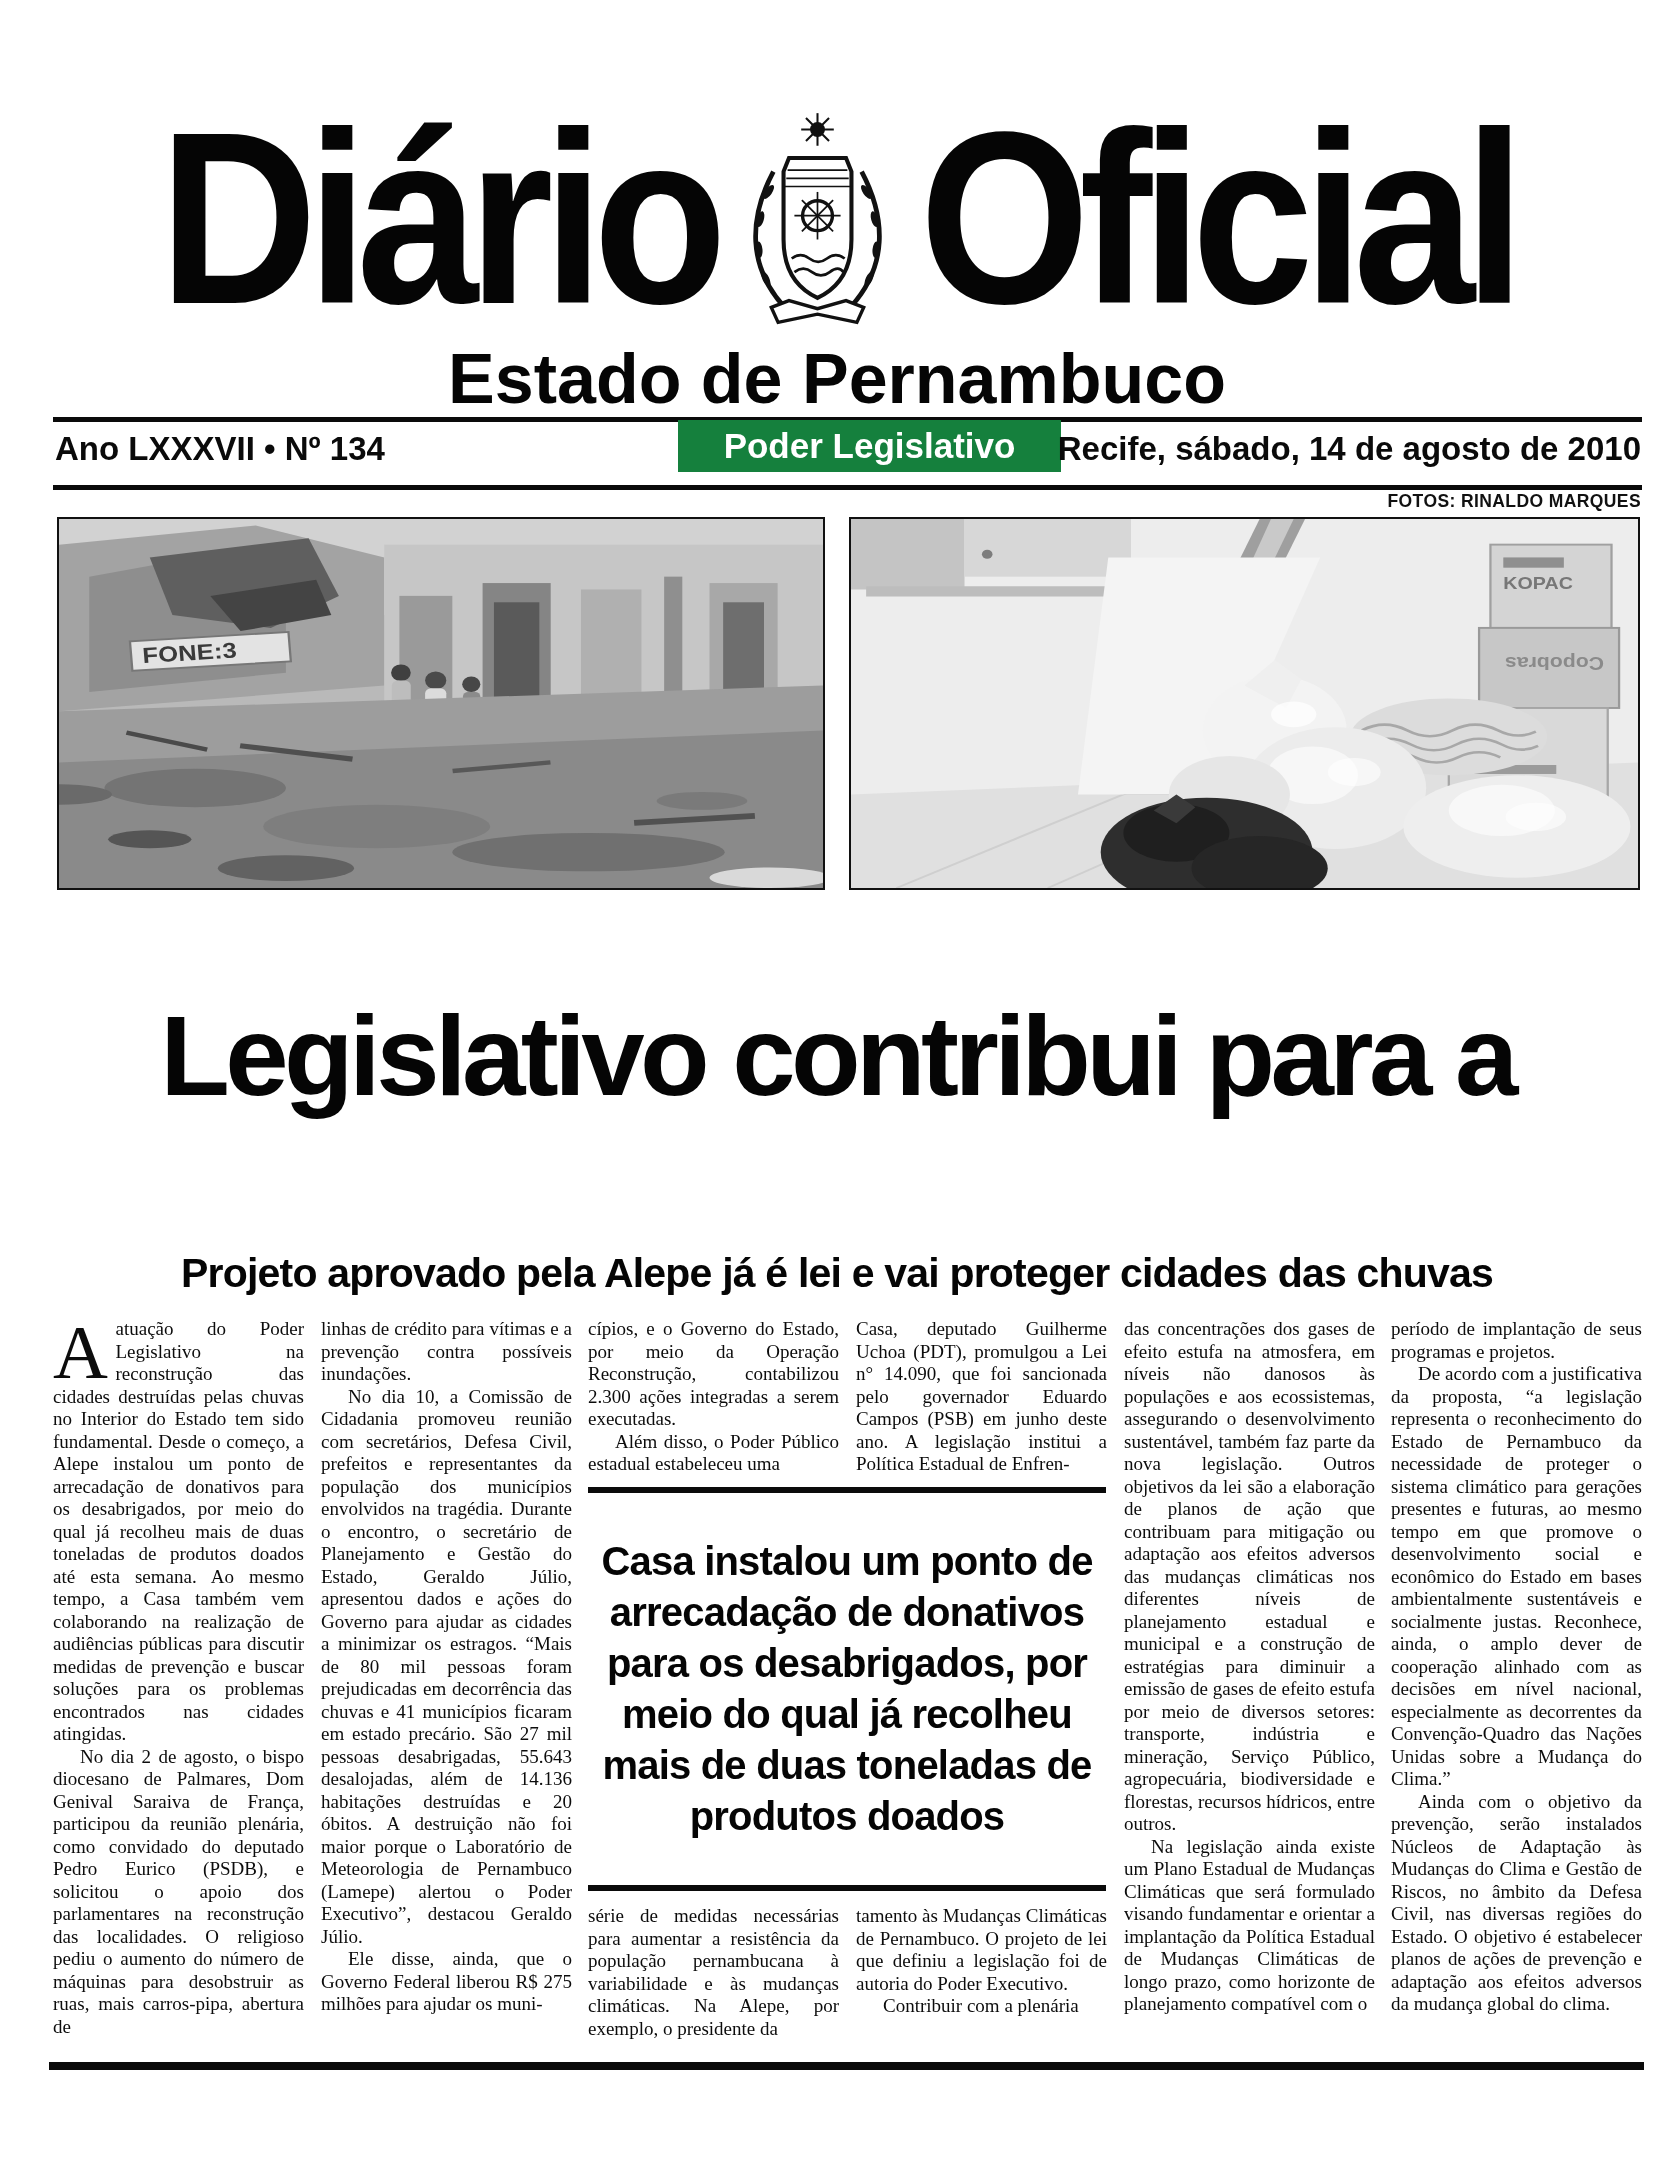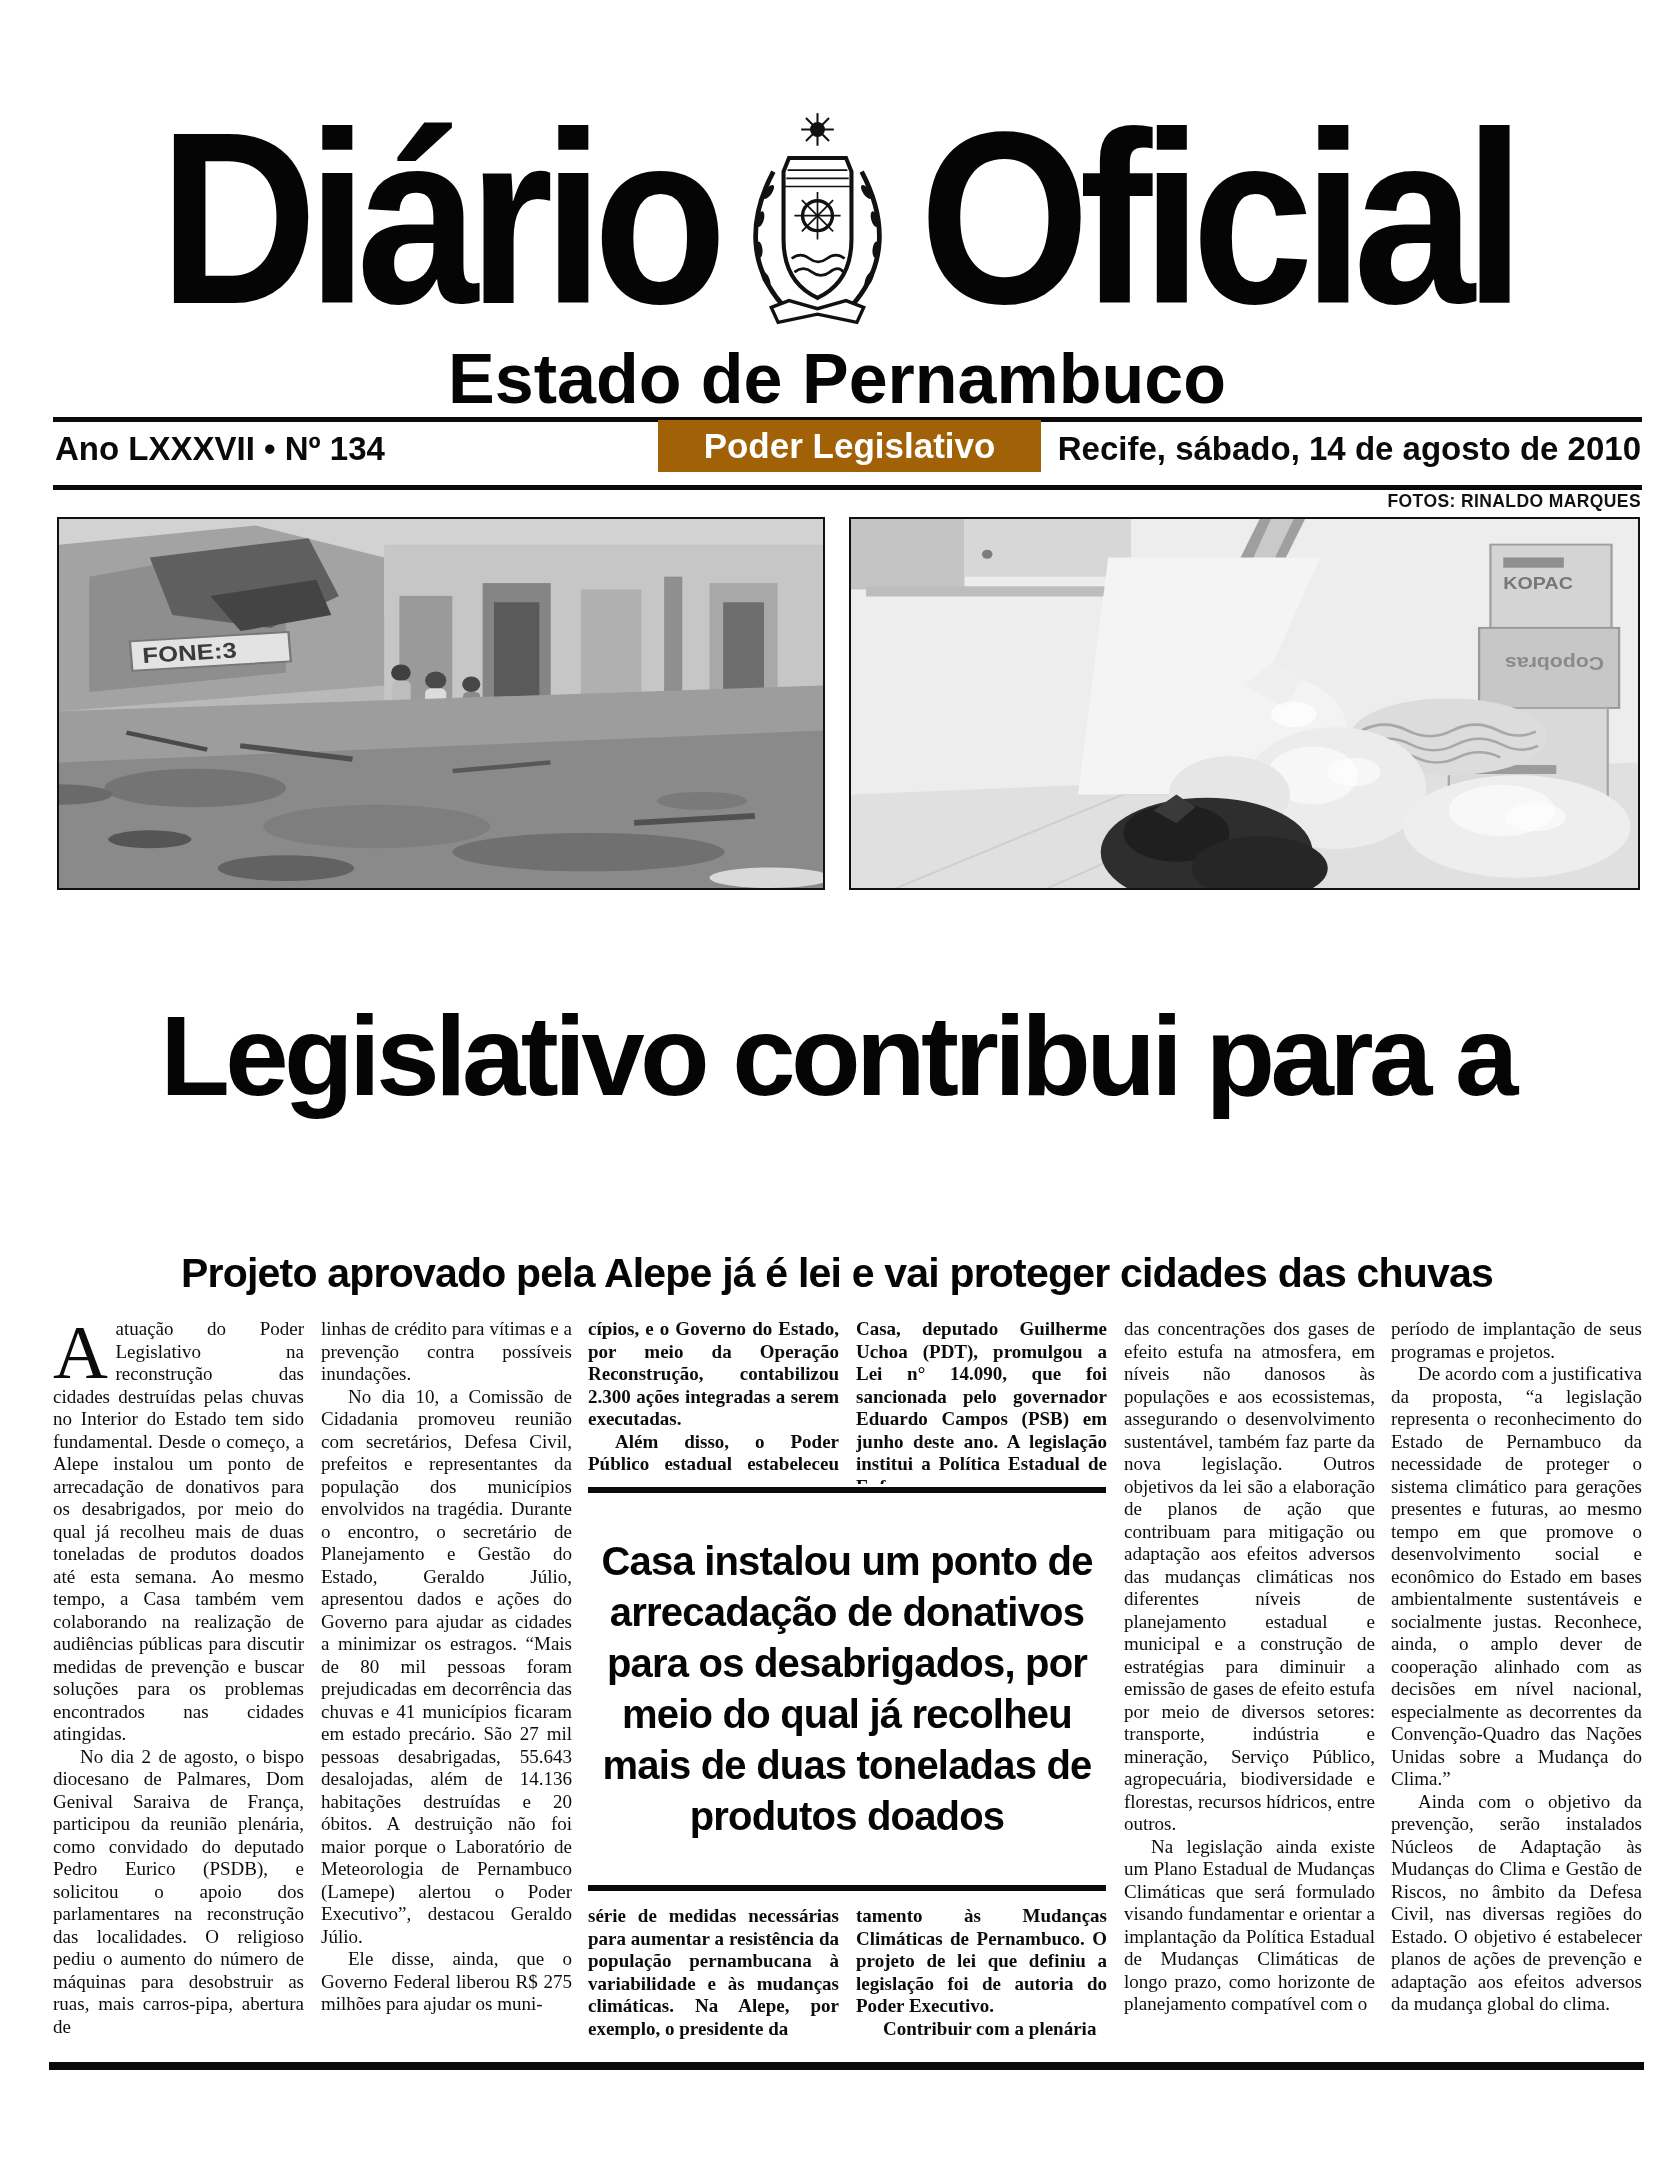--- a/index.html
+++ b/index.html
@@ -19,21 +19,21 @@
 
   
   .rule{position:absolute;left:53px;width:1589px;background:#0a0a0a;}
   .rule1{top:417px;height:5.3px;}
   .rule2{top:485px;height:5.3px;}
   .rule-bottom{top:2062px;height:8.4px;left:49px;width:1595px;}
 
   
   .infobar-left{position:absolute;top:430px;left:55px;font-family:"Liberation Sans", sans-serif;
                 font-weight:bold;font-size:33px;white-space:nowrap;}
-  .infobar-badge{position:absolute;top:420px;left:658px;width:383px;height:52px;background:#a16207;
+  .infobar-badge{position:absolute;top:420px;left:678px;width:383px;height:52px;background:#15803d;
                  display:flex;align-items:center;justify-content:center;}
   .infobar-badge span{font-family:"Liberation Sans", sans-serif;font-weight:bold;font-size:35px;
                       color:#ffffff;white-space:nowrap;}
   .infobar-right{position:absolute;top:430px;right:33px;font-family:"Liberation Sans", sans-serif;
                  font-weight:bold;font-size:33px;white-space:nowrap;text-align:right;}
 
   
   .photo-credit{position:absolute;top:491px;right:33px;font-family:"Liberation Sans", sans-serif;
                 font-weight:bold;font-size:17.5px;letter-spacing:0.4px;color:#111;}
 
@@ -55,21 +55,21 @@
   .subheadline{position:absolute;top:1250px;left:0;width:1674px;text-align:center;
                font-family:"Liberation Sans", sans-serif;font-weight:bold;font-size:41px;
                letter-spacing:-0.8px;white-space:nowrap;color:#050505;}
 
   
   .col{position:absolute;top:1318px;width:251px;height:736px;overflow:hidden;
        font-size:19px;line-height:22.5px;text-align:justify;color:#0c0c0c;}
   .col p{margin:0;}
   .col p.indent{text-indent:27px;}
   .c1{left:53px;} .c2{left:321px;} .c3{left:588px;} .c4{left:856px;} .c5{left:1124px;} .c6{left:1391px;}
-  .col-split{height:auto;font-weight:bold;}
+  .col-split{height:auto;}
   .c3t,.c4t{top:1318px;height:166px;}
   .c4t{left:856px;}
   .c3b,.c4b{top:1905px;height:149px;}
   .c4b{left:856px;}
   .dropcap{float:left;font-size:76px;line-height:62px;padding:3px 7.6px 0 0;font-family:"Liberation Serif", serif;}
 
   
   .pullquote{position:absolute;left:588px;top:1487px;width:518px;height:404px;box-sizing:border-box;
              border-top:6.8px solid #0a0a0a;border-bottom:6.8px solid #0a0a0a;
              display:flex;align-items:center;justify-content:center;}

